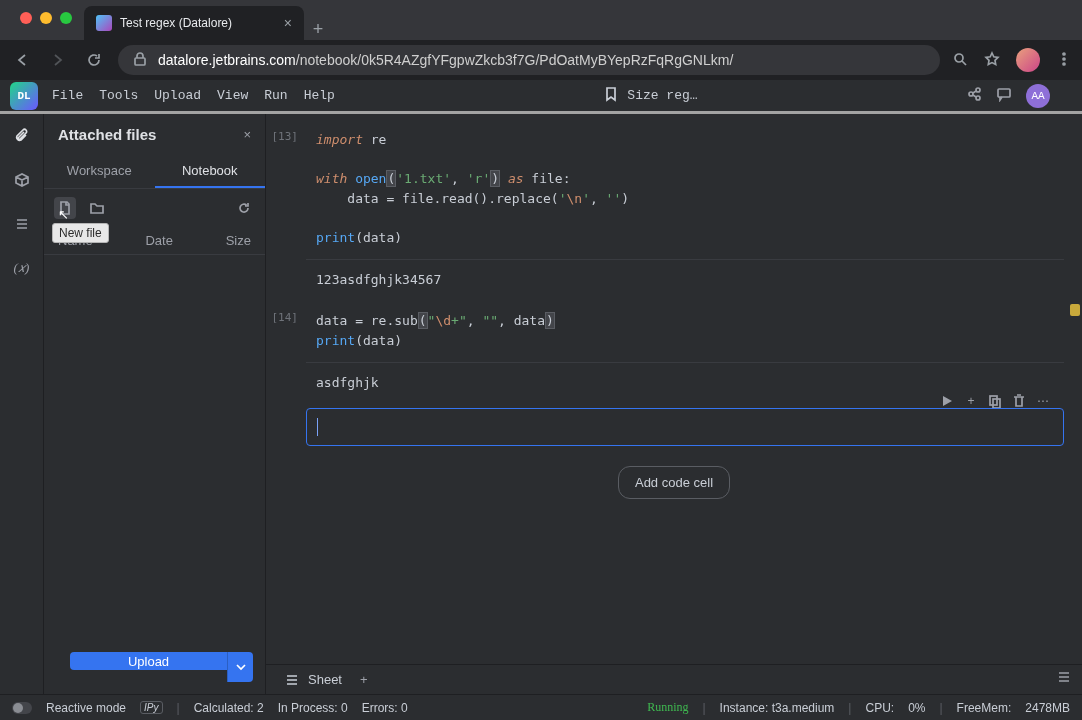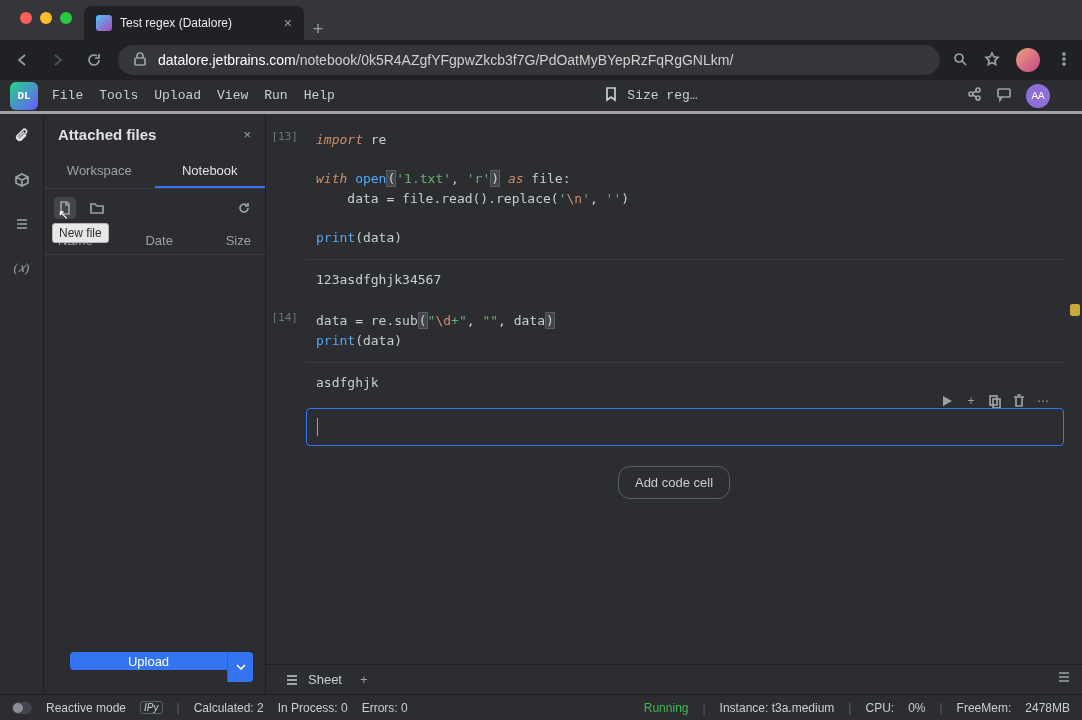--- a/index.html
+++ b/index.html
@@ -309,21 +309,21 @@
   padding: 0 12px;
   font-size: 12px;
   color: #c9ced6;
 }
 .status-bar .spacer { flex: 1; }
 .toggle {
   width: 20px; height: 12px; border-radius: 6px; background: #43454a; position: relative;
 }
 .toggle::after { content:''; position:absolute; width:10px; height:10px; border-radius:50%; background:#8a8d93; top:1px; left:1px; }
 .sep { color: #5a5d63; }
-.green { color: #3fb950; }
+.green { color: #3fb950; font-family: Liberation Serif, serif; }
 .ipy { font-size: 10px; font-style: italic; border: 1px solid #5a5d63; padding: 0 3px; border-radius: 3px; }
 
 
 .kw { color: #cf8e6d; font-style: italic; }
 .fn { color: #56a8f5; }
 .str { color: #6aab73; }
 .esc { color: #cf8e6d; }
 .brk { background: #43454a; border: 1px solid #5a5d63; }
 
 svg { width: 16px; height: 16px; fill: none; stroke: currentColor; stroke-width: 1.7; }

